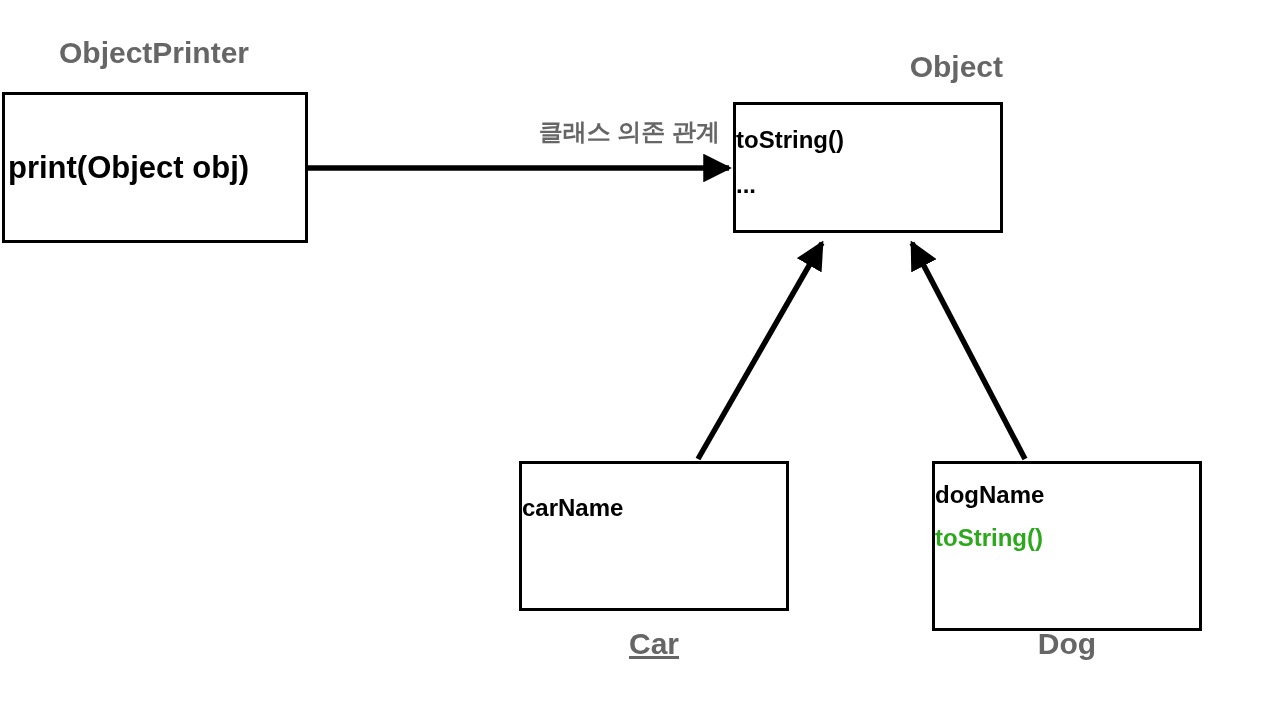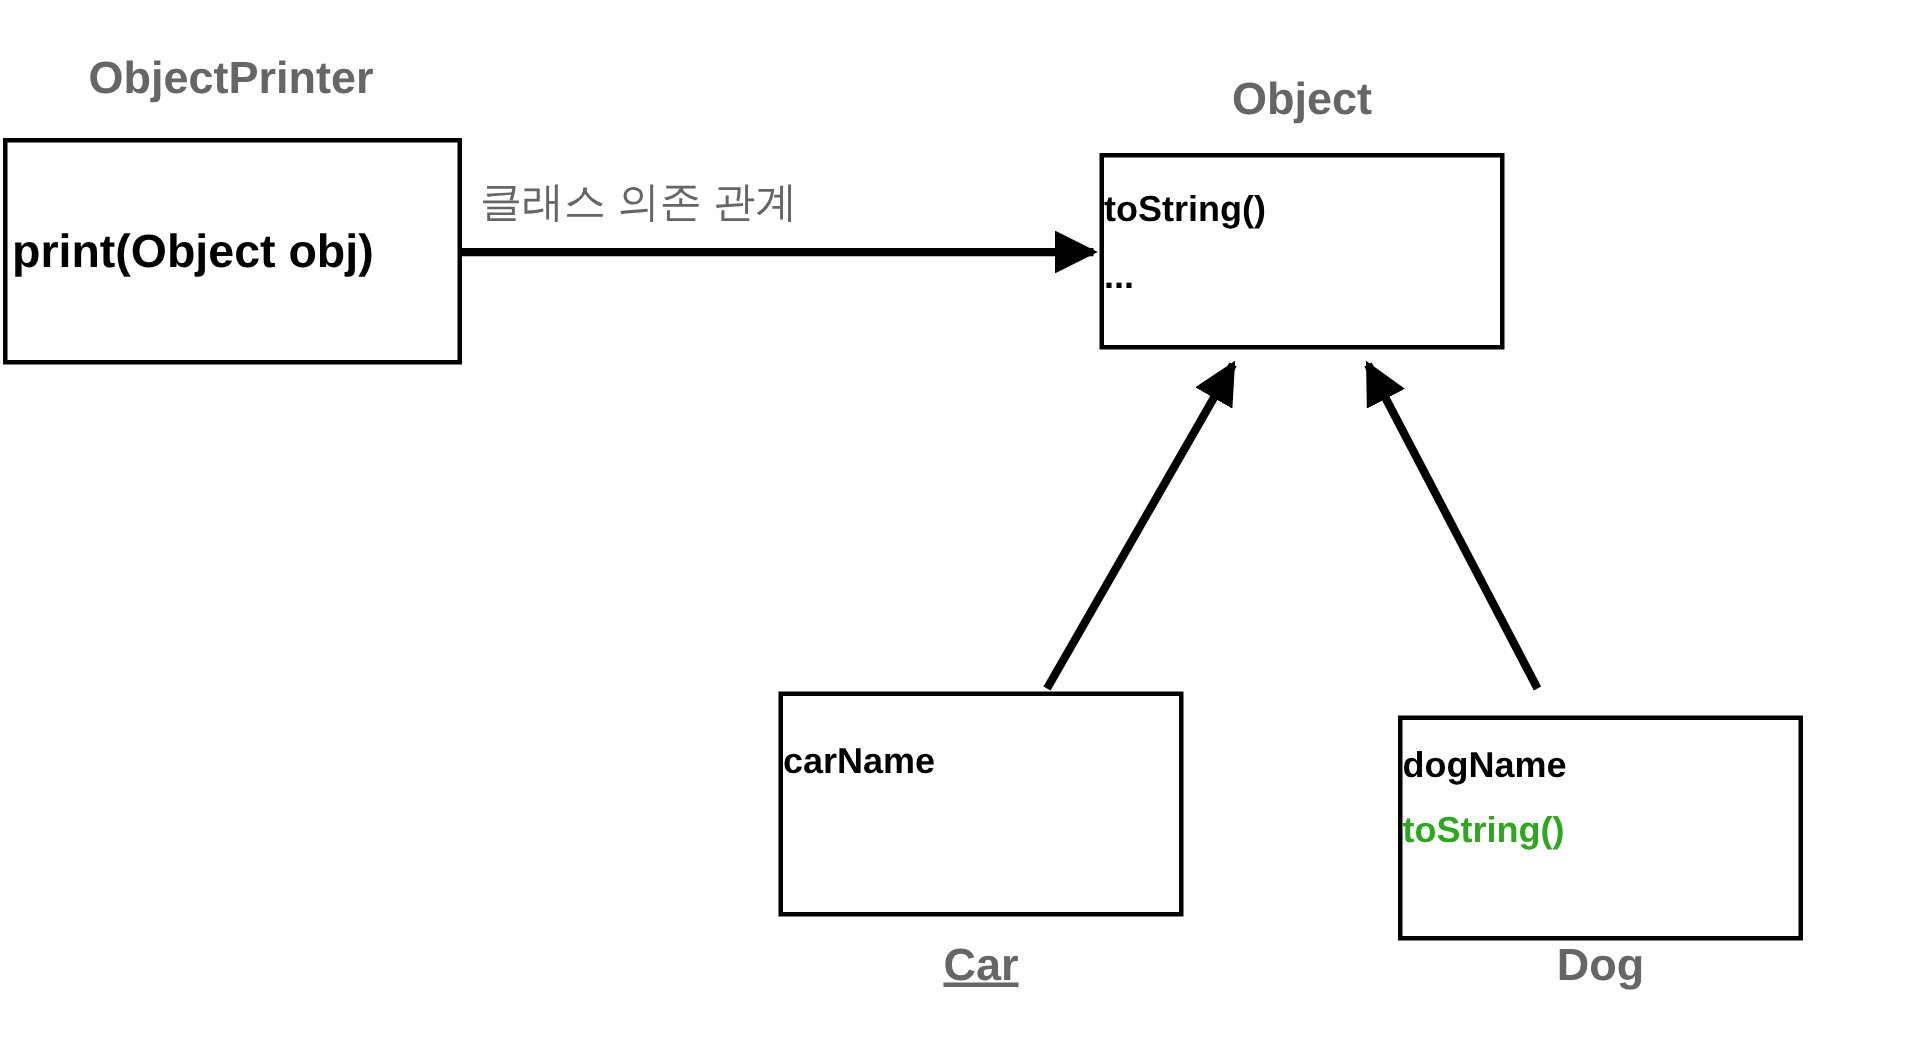--- a/index.html
+++ b/index.html
@@ -29,24 +29,24 @@
     font-weight: bold;
     font-size: 30px;
     text-align: center;
     white-space: nowrap;
   }
   .dep-label {
     position: absolute;
     left: 320px;
     top: 116px;
     width: 400px;
-    text-align: left;
+    text-align: right;
     color: #666666;
-    font-weight: normal;
-    font-size: 28px;
+    font-weight: bold;
+    font-size: 24px;
     white-space: nowrap;
   }
   .box {
     position: absolute;
     background: #ffffff;
     border: 3px solid #000000;
     box-sizing: border-box;
     display: flex;
     flex-direction: column;
   }
@@ -83,33 +83,33 @@
     top: 461px;
     width: 270px;
     height: 150px;
     padding-top: 22px;
   }
   .box-car .member {
     line-height: 44px;
   }
   .box-dog {
     left: 932px;
-    top: 477px;
+    top: 461px;
     width: 270px;
-    height: 150px;
+    height: 170px;
     padding-top: 9px;
   }
   .box-dog .member {
     line-height: 43px;
   }
   .member.green {
     color: #2ca81c;
   }
   .label-object-printer { left: 36px;  top: 36px;  width: 236px; }
-  .label-object        { left: 733px; top: 50px;  width: 270px; }
+  .label-object        { left: 733px; top: 50px;  width: 270px; text-align: right; }
   .label-car           { left: 519px; top: 627px; width: 270px; text-decoration: underline; }
   .label-dog           { left: 932px; top: 627px; width: 270px; }
 </style>
 </head>
 <body>
 
 <div class="canvas">
 
   <svg class="arrows" viewBox="0 0 1280 704">
     <defs>

